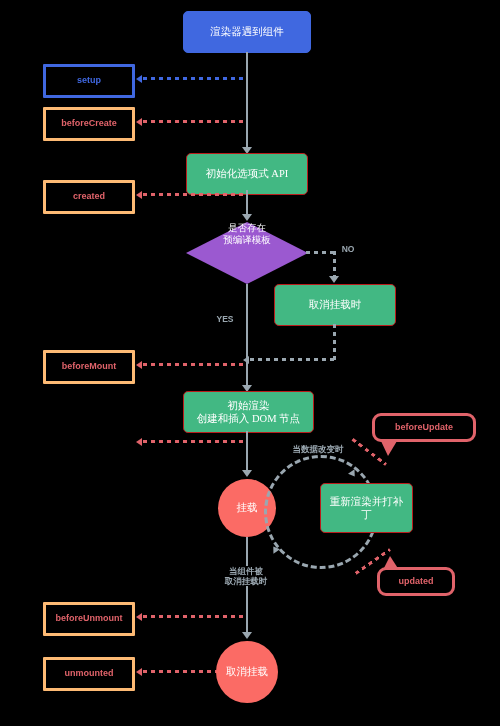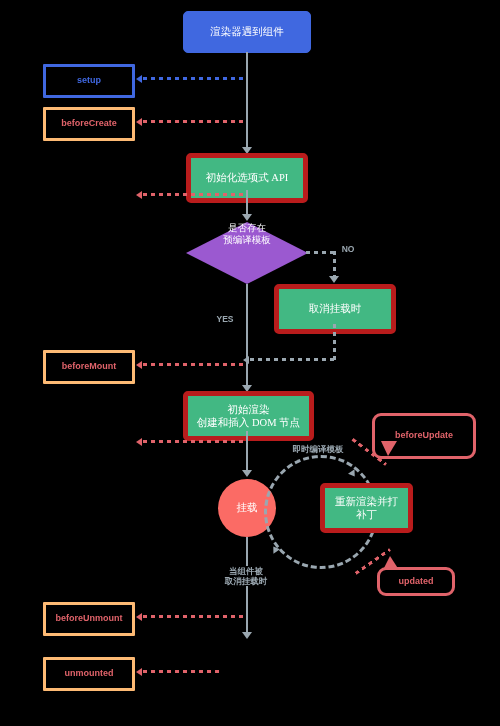--- a/index.html
+++ b/index.html
@@ -5,21 +5,21 @@
   html,body{margin:0;padding:0;background:#000;}
   body{width:500px;height:726px;font-family:"Liberation Sans","DejaVu Sans",sans-serif;}
   #stage{position:relative;width:500px;height:726px;background:#000;overflow:hidden;}
 
   .node{position:absolute;box-sizing:border-box;display:flex;align-items:center;
         justify-content:center;text-align:center;line-height:1.25;}
 
   
   .box{border-radius:5px;font-size:10.5px;color:#ffffff;padding:20px 6px;font-family:Liberation Serif, serif;}
   .box.blue{background:#4068e0;border:1px solid #4068e0;}
-  .box.green{background:#42b883;border:5px solid #b91c1c;}
+  .box.green{background:#42b883;border:1px solid #b91c1c;}
 
   
   .diamond{position:absolute;}
   .diamond .dshape{position:absolute;inset:0;background:#9b59d0;
         clip-path:polygon(50% 0%,100% 50%,50% 100%,0% 50%);}
   .diamond .dtext{position:absolute;inset:0;display:flex;align-items:flex-start;
         justify-content:center;text-align:center;font-size:9.5px;color:#fff;line-height:1.25;}
 
   
   .circle{border-radius:50%;background:#fb6b65;color:#fff;font-size:10.5px;}
@@ -77,20 +77,23 @@
   <div class="node hook" style="left:43px;top:107px;width:92px;height:30px;">
     <span>beforeCreate</span>
   </div>
   <div class="dash-h red" style="left:143px;top:120px;width:104px;"></div>
   <div class="arrow-l red" style="left:136px;top:118px;"></div>
 
   <div class="node box green" style="left:186px;top:153px;width:122px;height:37px;">
     <span>初始化选项式 API</span>
   </div>
 
+  <div class="node hook" style="left:43px;top:180px;width:92px;height:30px;">
+    <span>created</span>
+  </div>
   <div class="dash-h red" style="left:143px;top:193px;width:104px;"></div>
   <div class="arrow-l red" style="left:136px;top:191px;"></div>
 
   <div class="solid-v" style="left:246px;top:190px;height:28px;"></div>
   <div class="arrow-d" style="left:242px;top:214px;"></div>
 
   <div class="diamond" style="left:186px;top:222px;width:122px;height:62px;">
     <div class="dshape"></div>
     <div class="dtext">
       <div>
@@ -139,30 +142,30 @@
 
   <div class="solid-v" style="left:246px;top:431px;height:44px;"></div>
   <div class="arrow-d" style="left:242px;top:470px;"></div>
 
   <div class="node circle" style="left:218px;top:479px;width:58px;height:58px;">
     <span>挂载</span>
   </div>
 
   <div class="ring" style="left:264px;top:455px;width:108px;height:108px;"></div>
   <div class="edge-label" style="left:276px;top:444px;width:84px;">
-    <span>即时编译模板</span>
+    <span>当数据改变时</span>
   </div>
   <div class="arrow-r" style="left:350px;top:470px;transform:rotate(55deg);"></div>
   <div class="arrow-l" style="left:272px;top:545px;transform:rotate(55deg);"></div>
 
   <div class="node box green" style="left:320px;top:483px;width:93px;height:50px;">
     <span>重新渲染并打补丁</span>
   </div>
 
-  <div class="node callout" style="left:372px;top:413px;width:104px;height:46px;">
+  <div class="node callout" style="left:372px;top:413px;width:104px;height:29px;">
     <span>beforeUpdate</span>
   </div>
   <div class="tail" style="left:381px;top:441px;border-left:7px solid transparent;border-right:9px solid transparent;border-top:15px solid #e0636a;"></div>
   <div class="dash-h red" style="left:344px;top:463px;width:42px;transform:rotate(37deg);transform-origin:right center;"></div>
 
   <div class="node callout" style="left:377px;top:567px;width:78px;height:29px;align-items:center;">
     <span>updated</span>
   </div>
   <div class="tail" style="left:383px;top:556px;border-left:7px solid transparent;border-right:9px solid transparent;border-bottom:14px solid #e0636a;"></div>
   <div class="dash-h red" style="left:348px;top:548px;width:42px;transform:rotate(-35deg);transform-origin:right center;"></div>
@@ -179,14 +182,17 @@
   </div>
   <div class="dash-h red" style="left:143px;top:615px;width:104px;"></div>
   <div class="arrow-l red" style="left:136px;top:613px;"></div>
 
   <div class="node hook" style="left:43px;top:657px;width:92px;height:30px;">
     <span>unmounted</span>
   </div>
   <div class="dash-h red" style="left:143px;top:670px;width:80px;"></div>
   <div class="arrow-l red" style="left:136px;top:668px;"></div>
 
+  <div class="node circle" style="left:216px;top:641px;width:62px;height:62px;">
+    <span>取消挂载</span>
+  </div>
 
 </div>
 
 </body></html>

